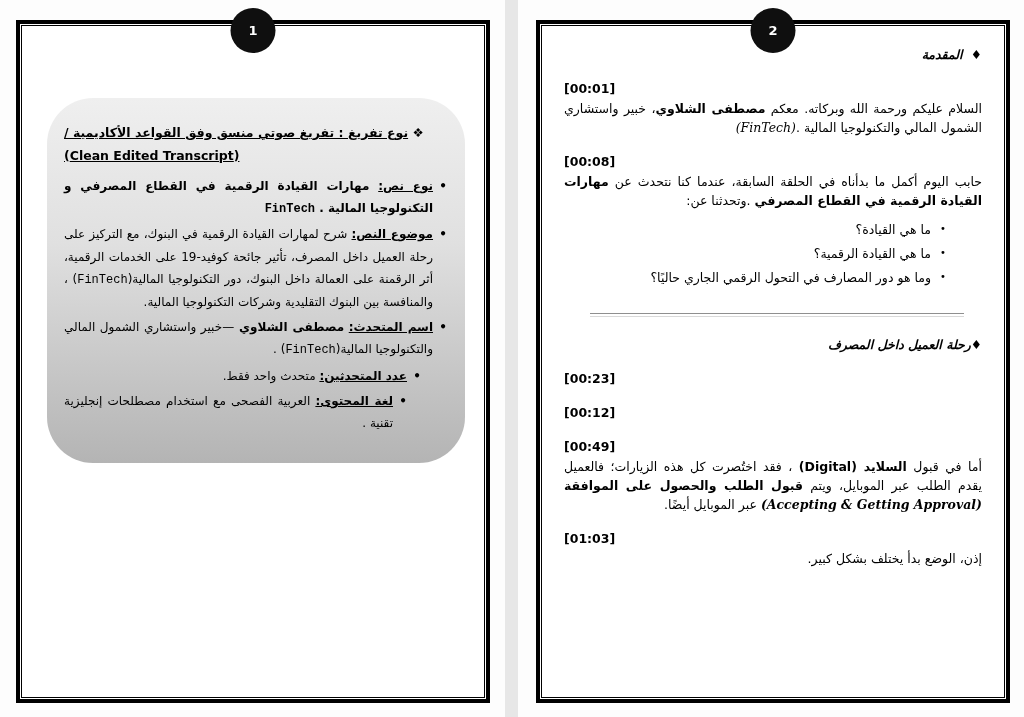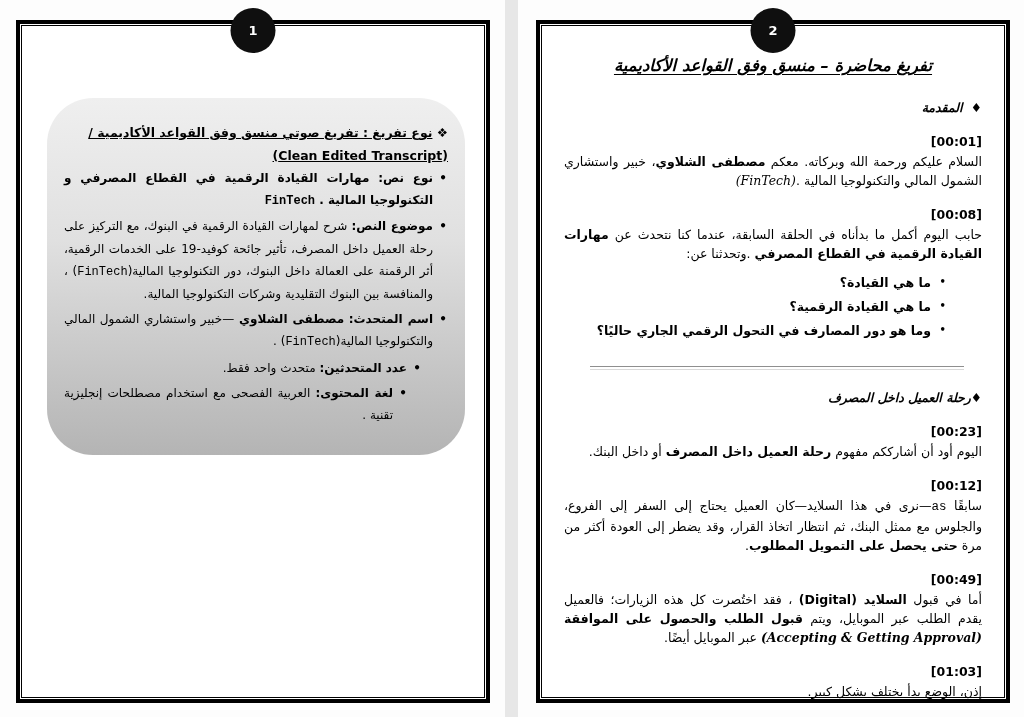--- a/index.html
+++ b/index.html
@@ -26,46 +26,46 @@
   
   .graybox{
     margin:69px 16px 0 22px;
     border-radius:46px;
     background:linear-gradient(#efefef 0%,#e0e0e0 40%,#b4b4b4 100%);
     padding:24px 17px 26px 17px;
     min-height:300px;
     font-size:12px;line-height:1.85;text-align:justify;
     box-sizing:border-box;
   }
-  .box-heading{text-align:right;font-weight:bold;font-size:12.5px;line-height:1.8;}
+  .box-heading{text-align:left;font-weight:bold;font-size:12.5px;line-height:1.8;margin-bottom:8px;}
   .box-heading .txt{text-decoration:underline;}
   ul.info{list-style:none;margin:0;padding:0;}
   ul.info li{position:relative;padding-right:15px;margin-bottom:3px;}
   ul.info li::before{content:"•";position:absolute;right:1px;top:0;font-weight:bold;}
   li.ind1{margin-right:13px;}
   li.ind2{margin-right:26px;}
   li.ind3{margin-right:40px;}
 
   
   .p2 .content{padding:8px 19px 0 19px;font-size:12.5px;line-height:1.52;}
   .doc-title{text-align:center;font-weight:bold;font-style:italic;font-size:16.5px;margin:16px 0 20px;}
   .doc-title .txt{text-decoration:underline;text-underline-offset:3px;}
   .sec-h{font-weight:bold;margin:8px 0 2px;font-style:italic;}
   .sec-h .dm{margin-left:4px;}
-  .ts{font-weight:bold;margin:15px 0 1px;text-align:right;}
+  .ts{font-weight:bold;margin:15px 0 1px;text-align:left;}
   .para{margin:0;text-align:justify;}
   ul.q{list-style:none;margin:10px 34px 2px 0;padding:0;}
-  ul.q li{position:relative;padding-right:17px;margin-bottom:5px;font-weight:bold;}
+  ul.q li{position:relative;padding-right:17px;margin-bottom:5px;}
   ul.q li::before{content:"•";position:absolute;right:2px;top:1px;font-size:10px;}
   .divider{height:2px;border-top:1px solid #8f8f8f;border-bottom:1px solid #d9d9d9;
            margin:26px 18px 18px 26px;}
 
   
   .b{font-weight:bold;}
-  .u{}
+  .u{text-decoration:underline;}
   .i{font-style:italic;font-family:"DejaVu Serif","Liberation Serif",serif;}
   .latin{font-family:Liberation Mono, monospace;}
 </style>
 </head>
 <body>
 
 <div class="gap-strip"></div>
 
 <div class="page p1">
   <div class="frame"></div>
@@ -89,23 +89,20 @@
   </div>
 </div>
 
 <div class="page p2">
   <div class="frame"></div>
   <div class="badge">
     <span>2</span>
   </div>
   <div class="content">
 
-    <div class="doc-title">
-      <span class="txt">تفريغ محاضرة – منسق وفق القواعد الأكاديمية</span>
-    </div>
 
     <div class="sec-h">
       <span class="dm">♦</span>
       <span>المقدمة</span>
     </div>
 
     <div class="ts">[00:01]</div>
     <p class="para"><span>السلام عليكم ورحمة الله وبركاته. معكم </span><span class="b">مصطفى الشلاوي</span><span>، خبير واستشاري الشمول المالي والتكنولوجيا المالية .</span><span class="i">(FinTech)</span></p>
 
     <div class="ts">[00:08]</div>
@@ -117,24 +114,22 @@
       <li>وما هو دور المصارف في التحول الرقمي الجاري حاليًا؟</li>
     </ul>
 
     <div class="divider"></div>
 
     <div class="sec-h">
       <span>♦</span><span>رحلة العميل داخل المصرف</span>
     </div>
 
     <div class="ts">[00:23]</div>
-    <p class="para"><span>اليوم أود أن أشارككم مفهوم </span><span class="b">رحلة العميل داخل المصرف</span><span> أو داخل البنك.</span></p>
 
     <div class="ts">[00:12]</div>
-    <p class="para"><span>سابقًا </span><span class="latin">as</span><span>—نرى في هذا السلايد—كان العميل يحتاج إلى السفر إلى الفروع، والجلوس مع ممثل البنك، ثم انتظار اتخاذ القرار، وقد يضطر إلى العودة أكثر من مرة </span><span class="b">حتى يحصل على التمويل المطلوب</span><span>.</span></p>
 
     <div class="ts">[00:49]</div>
     <p class="para"><span>أما في قبول </span><span class="b">السلايد (Digital)</span><span> ، فقد اختُصرت كل هذه الزيارات؛ فالعميل يقدم الطلب عبر الموبايل، ويتم </span><span class="b">قبول الطلب والحصول على الموافقة</span><span> </span><span class="b i">(Accepting &amp; Getting Approval)</span><span> عبر الموبايل أيضًا.</span></p>
 
     <div class="ts">[01:03]</div>
     <p class="para"><span>إذن، الوضع بدأ يختلف بشكل كبير.</span></p>
 
   </div>
 </div>
 

